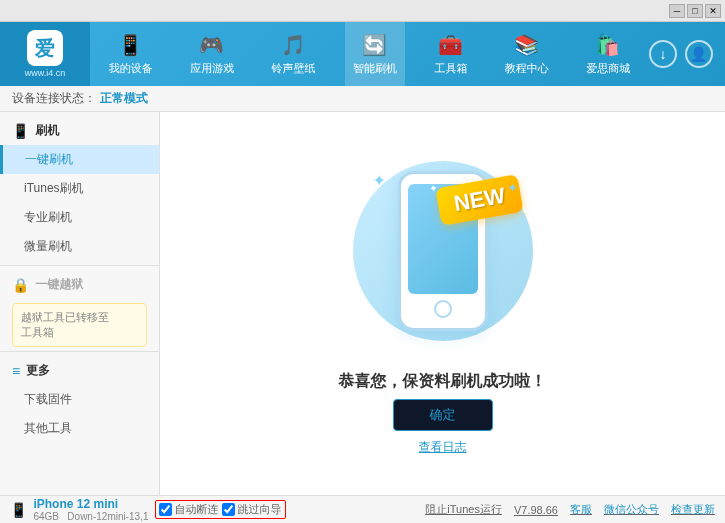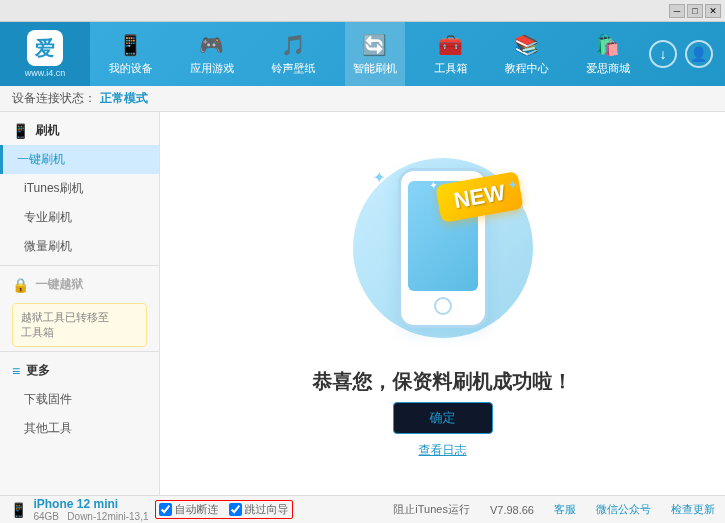--- a/index.html
+++ b/index.html
@@ -101,21 +101,21 @@
     }
     .sidebar-section-header .section-icon { color: #2196c8; margin-right: 6px; font-size: 14px; }
     .sidebar-item {
       padding: 6px 16px 6px 24px;
       font-size: 12px; color: #555; cursor: pointer;
     }
     .sidebar-item.active {
       background: #d0eaff;
       color: #2196c8;
       border-left: 3px solid #2196c8;
-      padding-left: 14px;
+      padding-left: 22px;
     }
     .sidebar-divider { height: 1px; background: #e0e0e0; margin: 4px 0; }
     .sidebar-note {
       margin: 4px 12px;
       padding: 6px 8px;
       background: #fffbe6;
       border: 1px solid #ffe58f;
       border-radius: 4px;
       font-size: 11px;
       color: #888;
@@ -195,21 +195,21 @@
       width: 180px; height: 180px;
       border-radius: 50%;
       background: linear-gradient(135deg, #c8eeff 0%, #a0d8f0 100%);
       top: 50%; left: 50%;
       transform: translate(-50%, -50%);
       z-index: 0;
     }
     .phone-wrapper { position: relative; z-index: 1; }
 
     .success-text {
-      font-size: 20px;
+      font-size: 16px;
       color: #333;
       margin-bottom: 7px;
       font-weight: bold;
     }
     .confirm-btn {
       width: 100px; height: 32px;
       background: #0f172a;
       border: 1px solid #2196c8;
       color: #2196c8;
       border-radius: 4px;
@@ -234,21 +234,21 @@
       align-items: center;
       padding: 0 10px;
       font-size: 11px;
       color: #666;
     }
     .bottom-device-info { display: flex; flex-direction: column; flex: 1; }
     .device-name { color: #2196c8; font-weight: bold; font-size: 12px; }
     .device-details { color: #888; font-size: 10px; }
     .checkbox-item { display: flex; align-items: center; gap: 3px; cursor: pointer; }
     .checkbox-item input[type="checkbox"] { cursor: pointer; }
-    .bottom-right { display: flex; gap: 20px; align-items: center; margin-left: auto; font-size: 11px; color: #666; }
+    .bottom-right { display: flex; gap: 12px; align-items: center; margin-left: auto; font-size: 11px; color: #666; text-decoration: underline; }
     .bottom-right a { color: #2196c8; cursor: pointer; text-decoration: none; }
     .red-outline {
       border: 1.5px solid red;
       padding: 1px 3px;
       border-radius: 2px;
     }
   </style>
 </head>
 <body>
 
@@ -382,21 +382,21 @@
     <div class="bottom-device-info">
       <span class="device-name">iPhone 12 mini</span>
       <span class="device-details">
         <span>64GB</span>
         &nbsp;
         <span>Down-12mini-13,1</span>
       </span>
     </div>
   </div>
 
-  <div class="red-outline" style="display:flex; gap:10px; margin-left:6px;">
+  <div class="red-outline" style="display:flex; gap:3px; margin-left:6px;">
     <label class="checkbox-item">
       <input type="checkbox" checked="" style="">
       <span>自动断连</span>
     </label>
     <label class="checkbox-item">
       <input type="checkbox" checked="" style="">
       <span>跳过向导</span>
     </label>
   </div>
 

